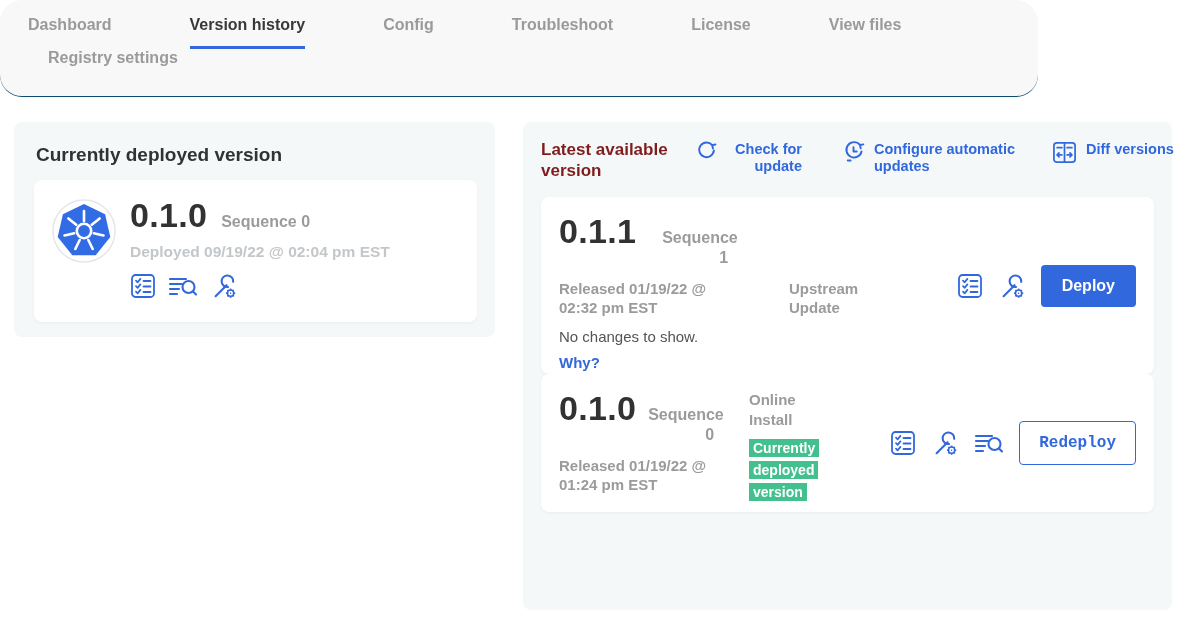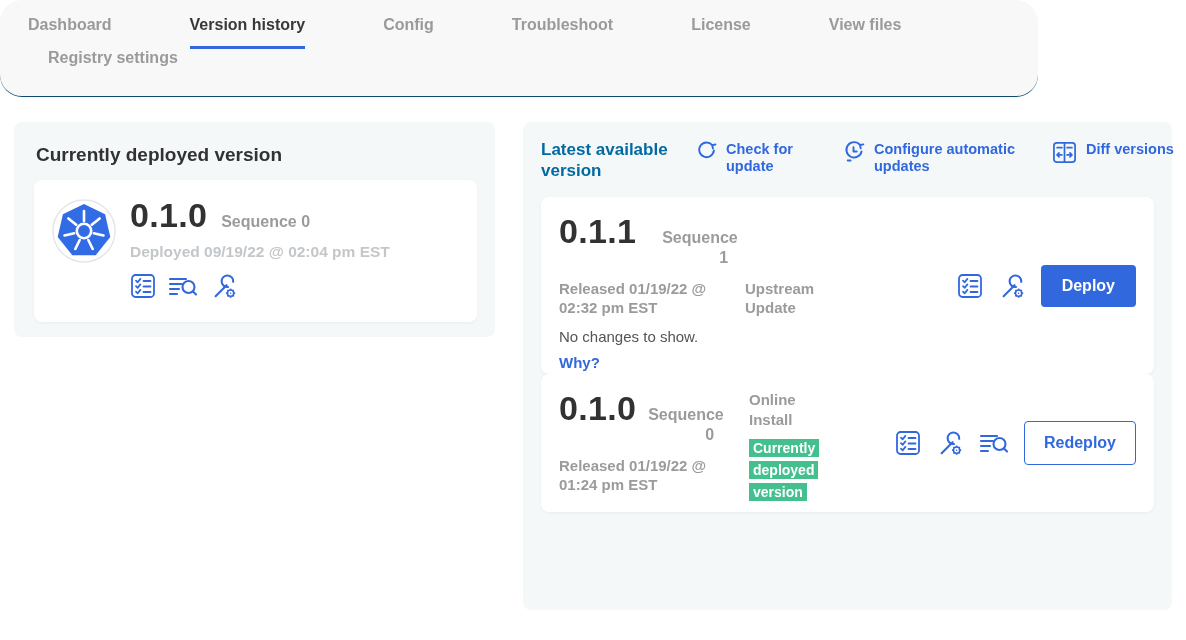--- a/index.html
+++ b/index.html
@@ -52,46 +52,46 @@
   .cur-info{padding-top:2px;}
   .vrow{display:flex;align-items:baseline;gap:14px;text-align:right;}
   .deployed{font-size:15.5px;font-weight:bold;color:#c3c7ca;margin-top:9px;}
   .icon-row{display:flex;align-items:center;gap:12px;margin-top:11px;}
   
   .right-panel{
     position:absolute;left:523px;top:122px;width:649px;height:488px;
     background:#f4f8f9;border-radius:8px;padding:18px;
   }
   .panel-header{display:flex;align-items:flex-start;margin-bottom:16px;}
-  .panel-title{width:138px;font-size:17px;font-weight:bold;color:#0369a1;line-height:1.22;flex:none;}
+  .panel-title{width:138px;font-size:17px;font-weight:bold;color:#7f1d1d;line-height:1.22;flex:none;}
   .action{display:flex;align-items:flex-start;gap:9px;cursor:pointer;text-decoration:none;}
   .action-label{font-size:14.5px;font-weight:bold;color:var(--accent);line-height:1.18;margin-top:1px;}
-  .a1{margin-left:16px;} .a1 .action-label{width:76px;}
+  .a1{margin-left:16px;} .a1 .action-label{width:76px;text-align:right;}
   .a2{margin-left:40px;} .a2 .action-label{width:152px;}
   .a3{margin-left:26px;} .a3 .action-label{white-space:nowrap;}
   .vcard{
     background:#fff;border-radius:8px;padding:16px 18px;display:flex;
     box-shadow:0 1px 3px rgba(50,60,70,.06);
   }
   .vcard.latest{height:177px;}
   .vcard.other{height:138px;}
   .vseq-narrow{max-width:66px;}
-  .vmeta-row{display:flex;margin-top:12px;}
+  .vmeta-row{display:flex;margin-top:12px;gap:44px;}
   .released-w{width:172px;flex:none;}
   .source-w{width:112px;flex:none;margin-left:14px;}
   .changes{font-size:15px;color:#545454;margin-top:10px;}
   .why{display:inline-block;font-size:15px;font-weight:bold;color:var(--accent);margin-top:9px;text-decoration:none;cursor:pointer;}
   .vactions{margin-left:auto;align-self:center;display:flex;align-items:center;gap:15px;}
   .btn-primary{
     background:var(--accent);color:#fff;border:none;border-radius:4px;
     font-family:inherit;font-size:16px;font-weight:bold;padding:12px 21px;cursor:pointer;
   }
   .btn-outline{
     background:#fff;color:var(--accent);border:1px solid var(--accent);border-radius:4px;
-    font-family:Liberation Sans, sans-serif;font-size:16px;font-weight:bold;padding:12px 19px;cursor:pointer;
+    font-family:Liberation Mono, monospace;font-size:16px;font-weight:bold;padding:12px 19px;cursor:pointer;
   }
   .other-heading{font-size:18px;color:#9b9b9b;margin:36px 0 17px 1px;}
   .vleft2{width:190px;flex:none;}
   .vmid{width:92px;flex:none;}
   .badge-wrap{width:78px;margin-top:9px;}
   .badge{
     background:var(--badge_green);color:#fff;font-size:14px;font-weight:bold;
     line-height:1.55;padding:1px 4px;
     -webkit-box-decoration-break:clone;box-decoration-break:clone;
   }

